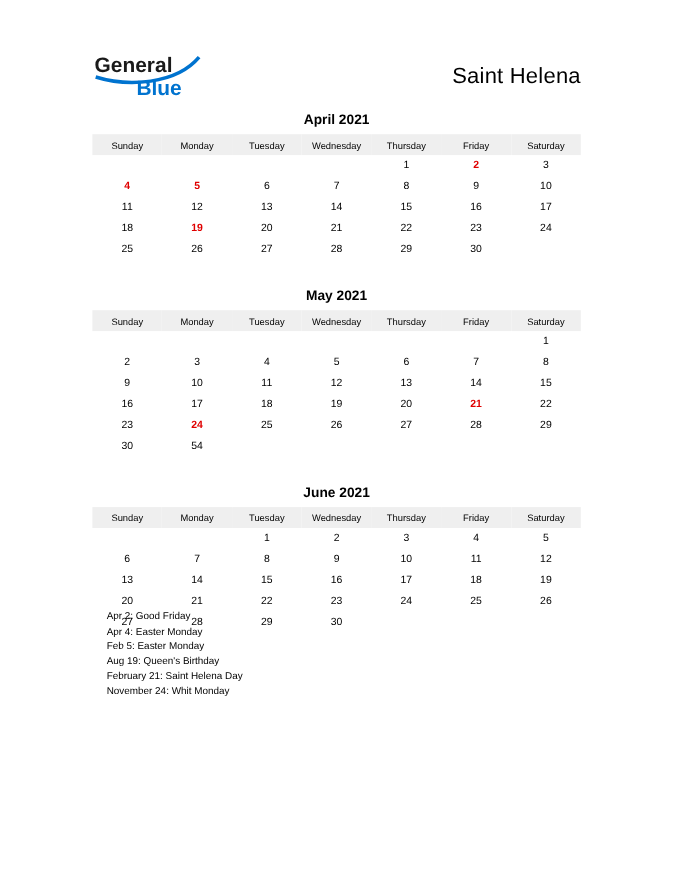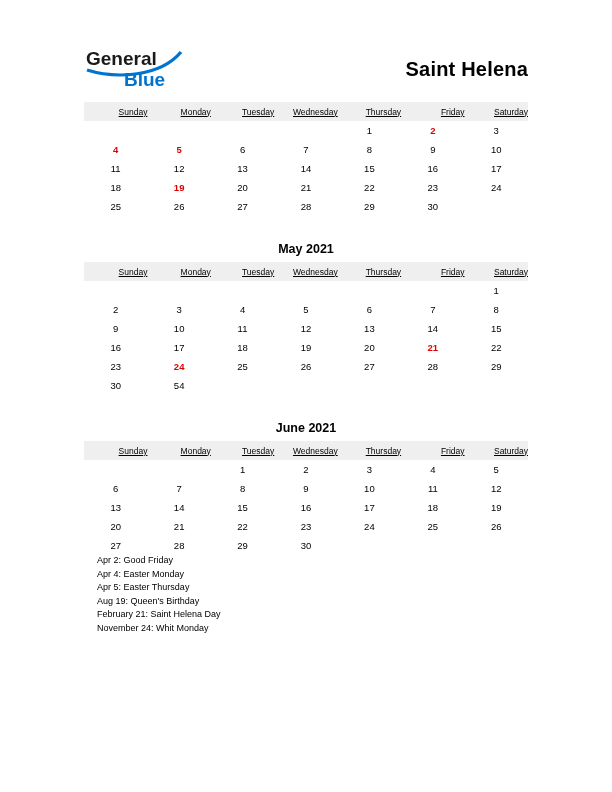--- a/index.html
+++ b/index.html
@@ -1,27 +1,27 @@
 <!DOCTYPE html>
 <html><head>
 <meta charset="utf-8">
 <style>
   html,body{margin:0;padding:0;background:#ffffff;}
   body{width:612px;height:792px;font-family:"Liberation Sans",sans-serif;color:#000;}
   .page{position:relative;width:565px;height:792px;background:#fff;overflow:hidden;}
 
   .header{position:absolute;top:48px;left:84px;width:444px;display:flex;justify-content:space-between;align-items:flex-start;}
   .logo{width:112px;height:44px;}
-  .page-title{font-size:20px;font-weight:bold;margin:10px 0 0 0;letter-spacing:.2px;}
+  .page-title{font-size:20px;font-weight:normal;margin:10px 0 0 0;letter-spacing:.2px;}
 
   .content{position:absolute;top:102px;left:84px;width:444px;}
   .month-block{margin-bottom:26px;}
   .month-title{font-size:12.5px;font-weight:bold;text-align:center;margin:0 0 6px 0;}
   table.cal{width:100%;border-collapse:collapse;table-layout:fixed;}
-  table.cal th{background:#efefef;font-weight:normal;font-size:8.5px;padding:4.5px 0;text-align:right;text-decoration:underline;}
+  table.cal th{background:#efefef;font-weight:normal;font-size:8.5px;padding:4.5px 0;text-align:center;}
   table.cal td{font-size:9.5px;text-align:center;padding:4px 0;height:10px;}
   td.hl{color:#e00000;font-weight:bold;}
 
   .holidays{position:absolute;top:554px;left:84px;font-size:9px;line-height:13.5px;margin-left:13px;}
   .holiday-line{white-space:nowrap;}
 </style>
 </head>
 <body>
 
 <div class="page">
@@ -32,20 +32,21 @@
         <text x="2" y="17" font-size="19" font-weight="bold" fill="#1a1a1a">General</text>
         <path d="M3,22 C 32,31 76,29 97,4" stroke="#0073cf" stroke-width="3.2" fill="none"></path>
         <text x="40" y="38" font-size="19" font-weight="bold" fill="#0073cf">Blue</text>
       </svg>
     </div>
     <h1 class="page-title">Saint Helena</h1>
   </div>
 
   <div class="content" id="months">
       <div class="month-block">
+        <div class="month-title">April 2021</div>
         <table class="cal">
           <thead>
             <tr>
               <th>Sunday</th>
               <th>Monday</th>
               <th>Tuesday</th>
               <th>Wednesday</th>
               <th>Thursday</th>
               <th>Friday</th>
               <th>Saturday</th>
@@ -233,19 +234,19 @@
               <td></td>
             </tr>
           </tbody>
         </table>
       </div>
     </div>
 
   <div class="holidays" id="holidays">
       <div class="holiday-line">Apr 2: Good Friday</div>
       <div class="holiday-line">Apr 4: Easter Monday</div>
-      <div class="holiday-line">Apr 5: Easter Thursday</div>
+      <div class="holiday-line">Feb 5: Easter Monday</div>
       <div class="holiday-line">Aug 19: Queen's Birthday</div>
       <div class="holiday-line">February 21: Saint Helena Day</div>
       <div class="holiday-line">November 24: Whit Monday</div>
     </div>
 
 </div>
 
 </body></html>

